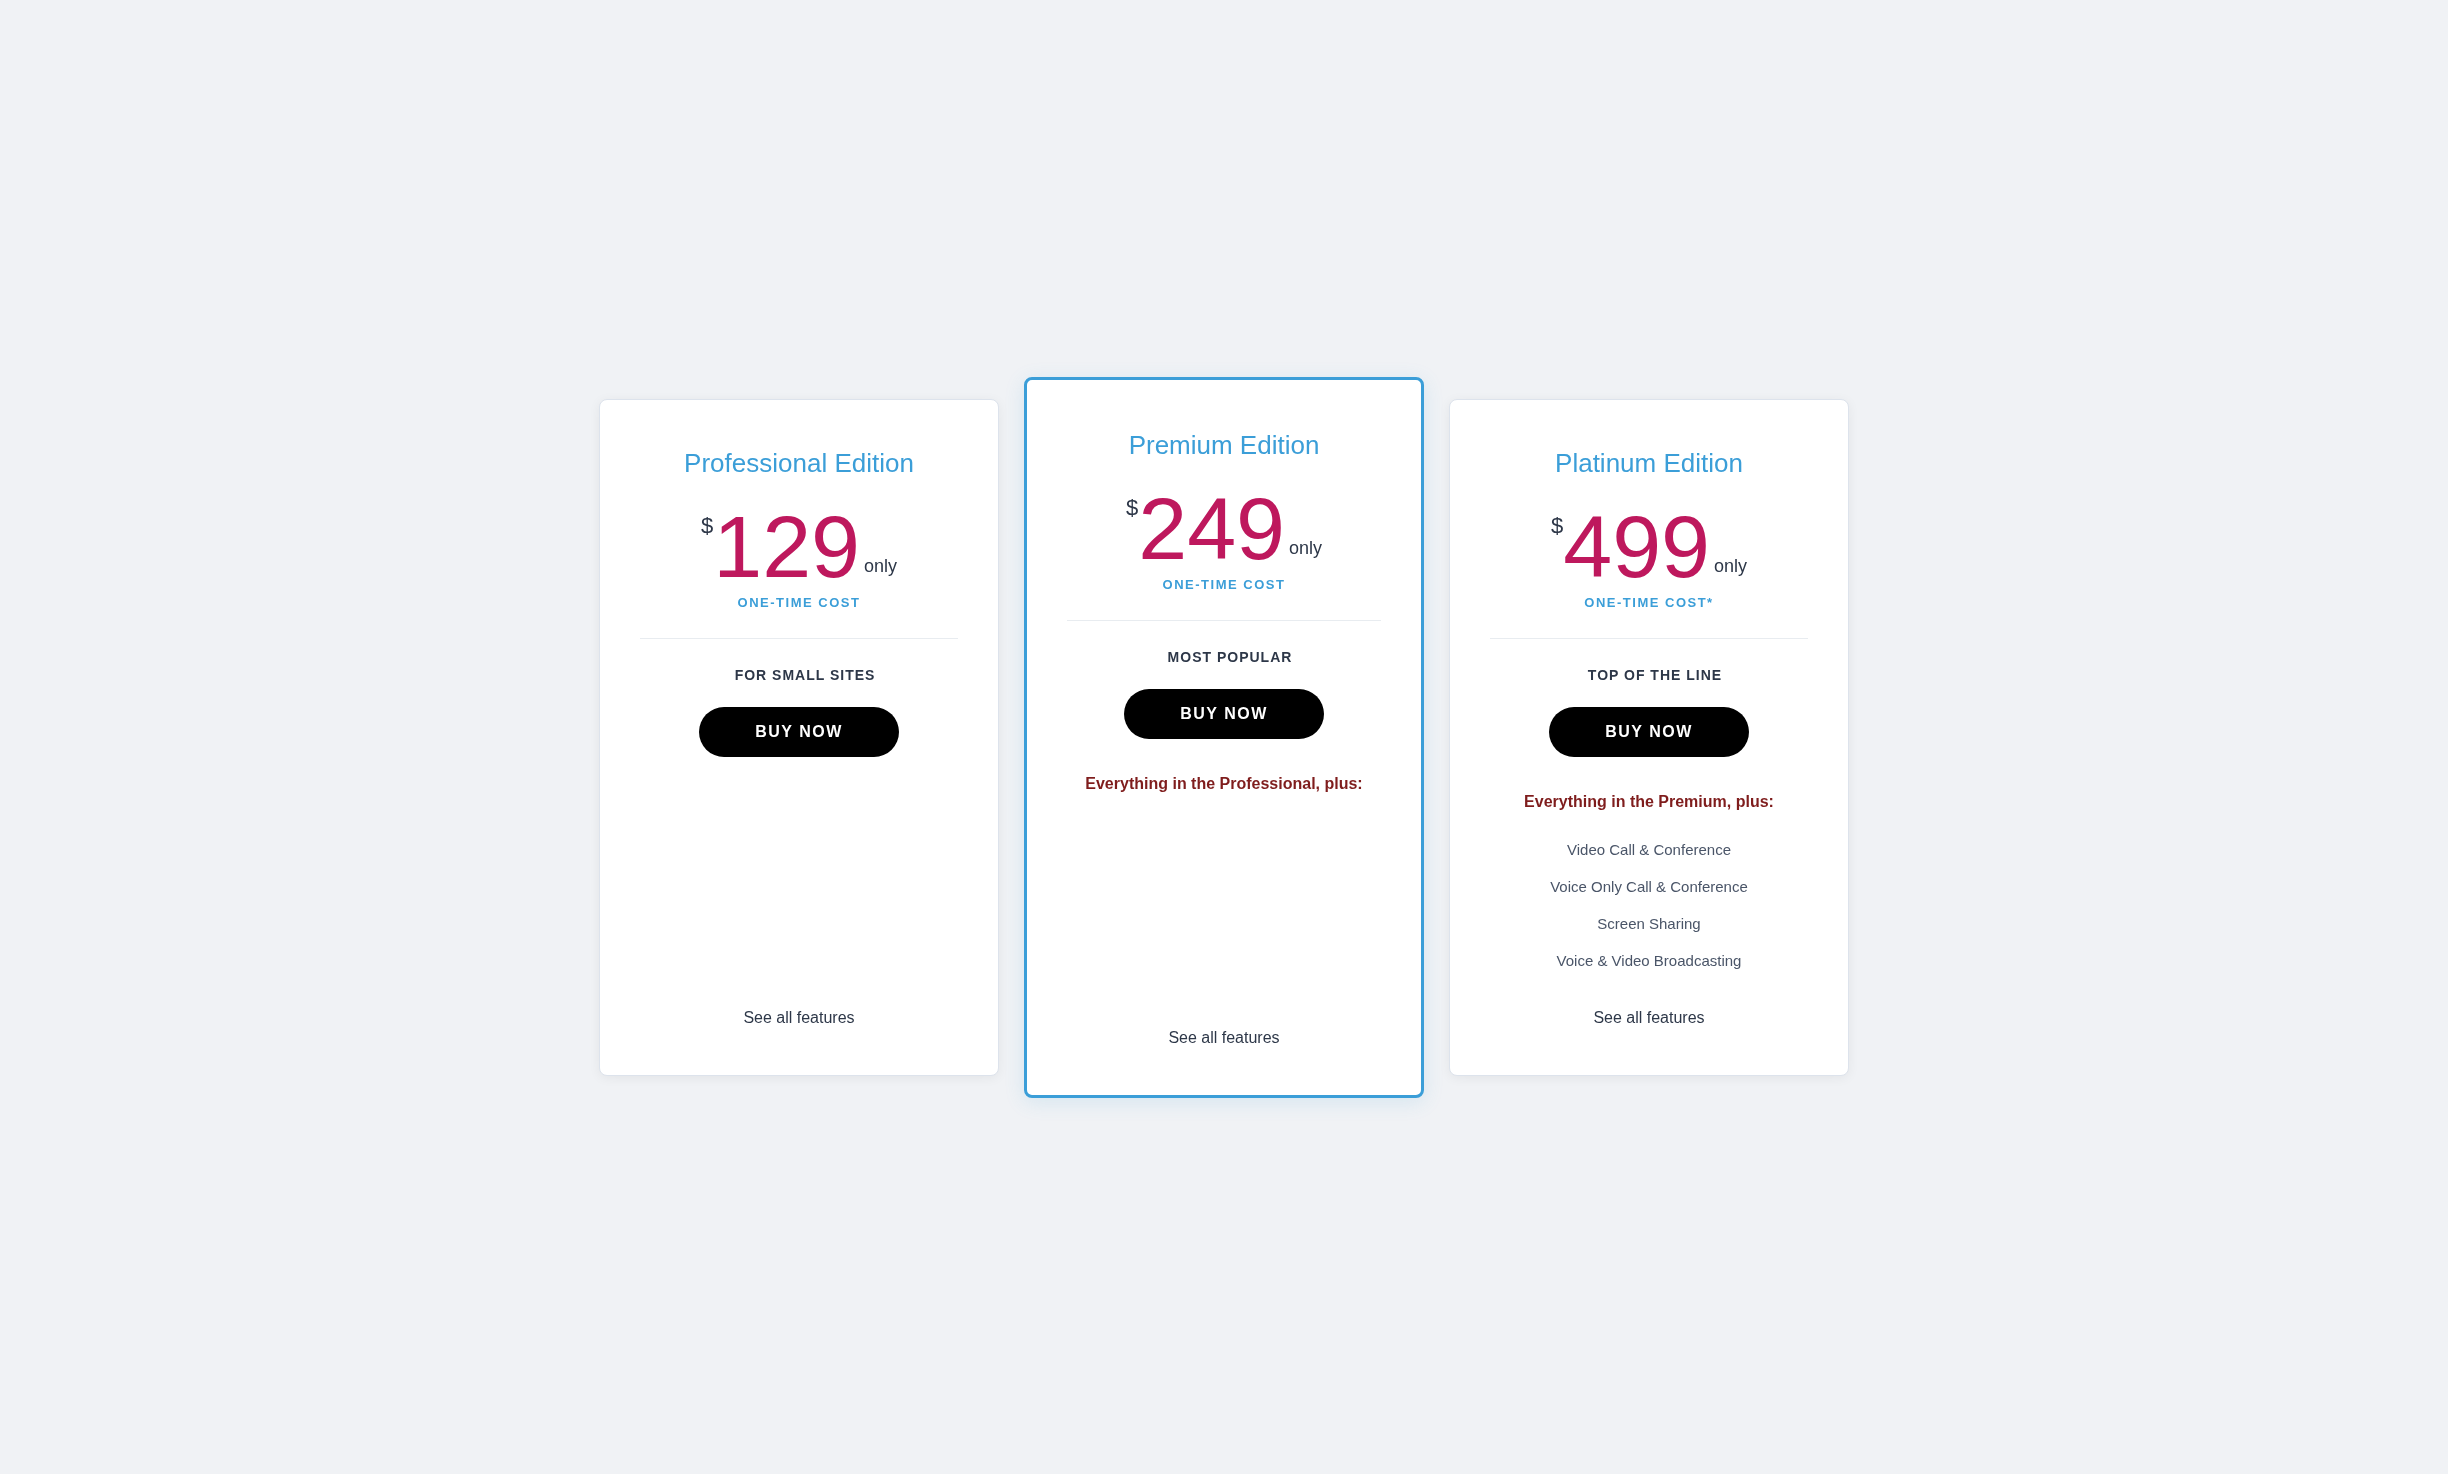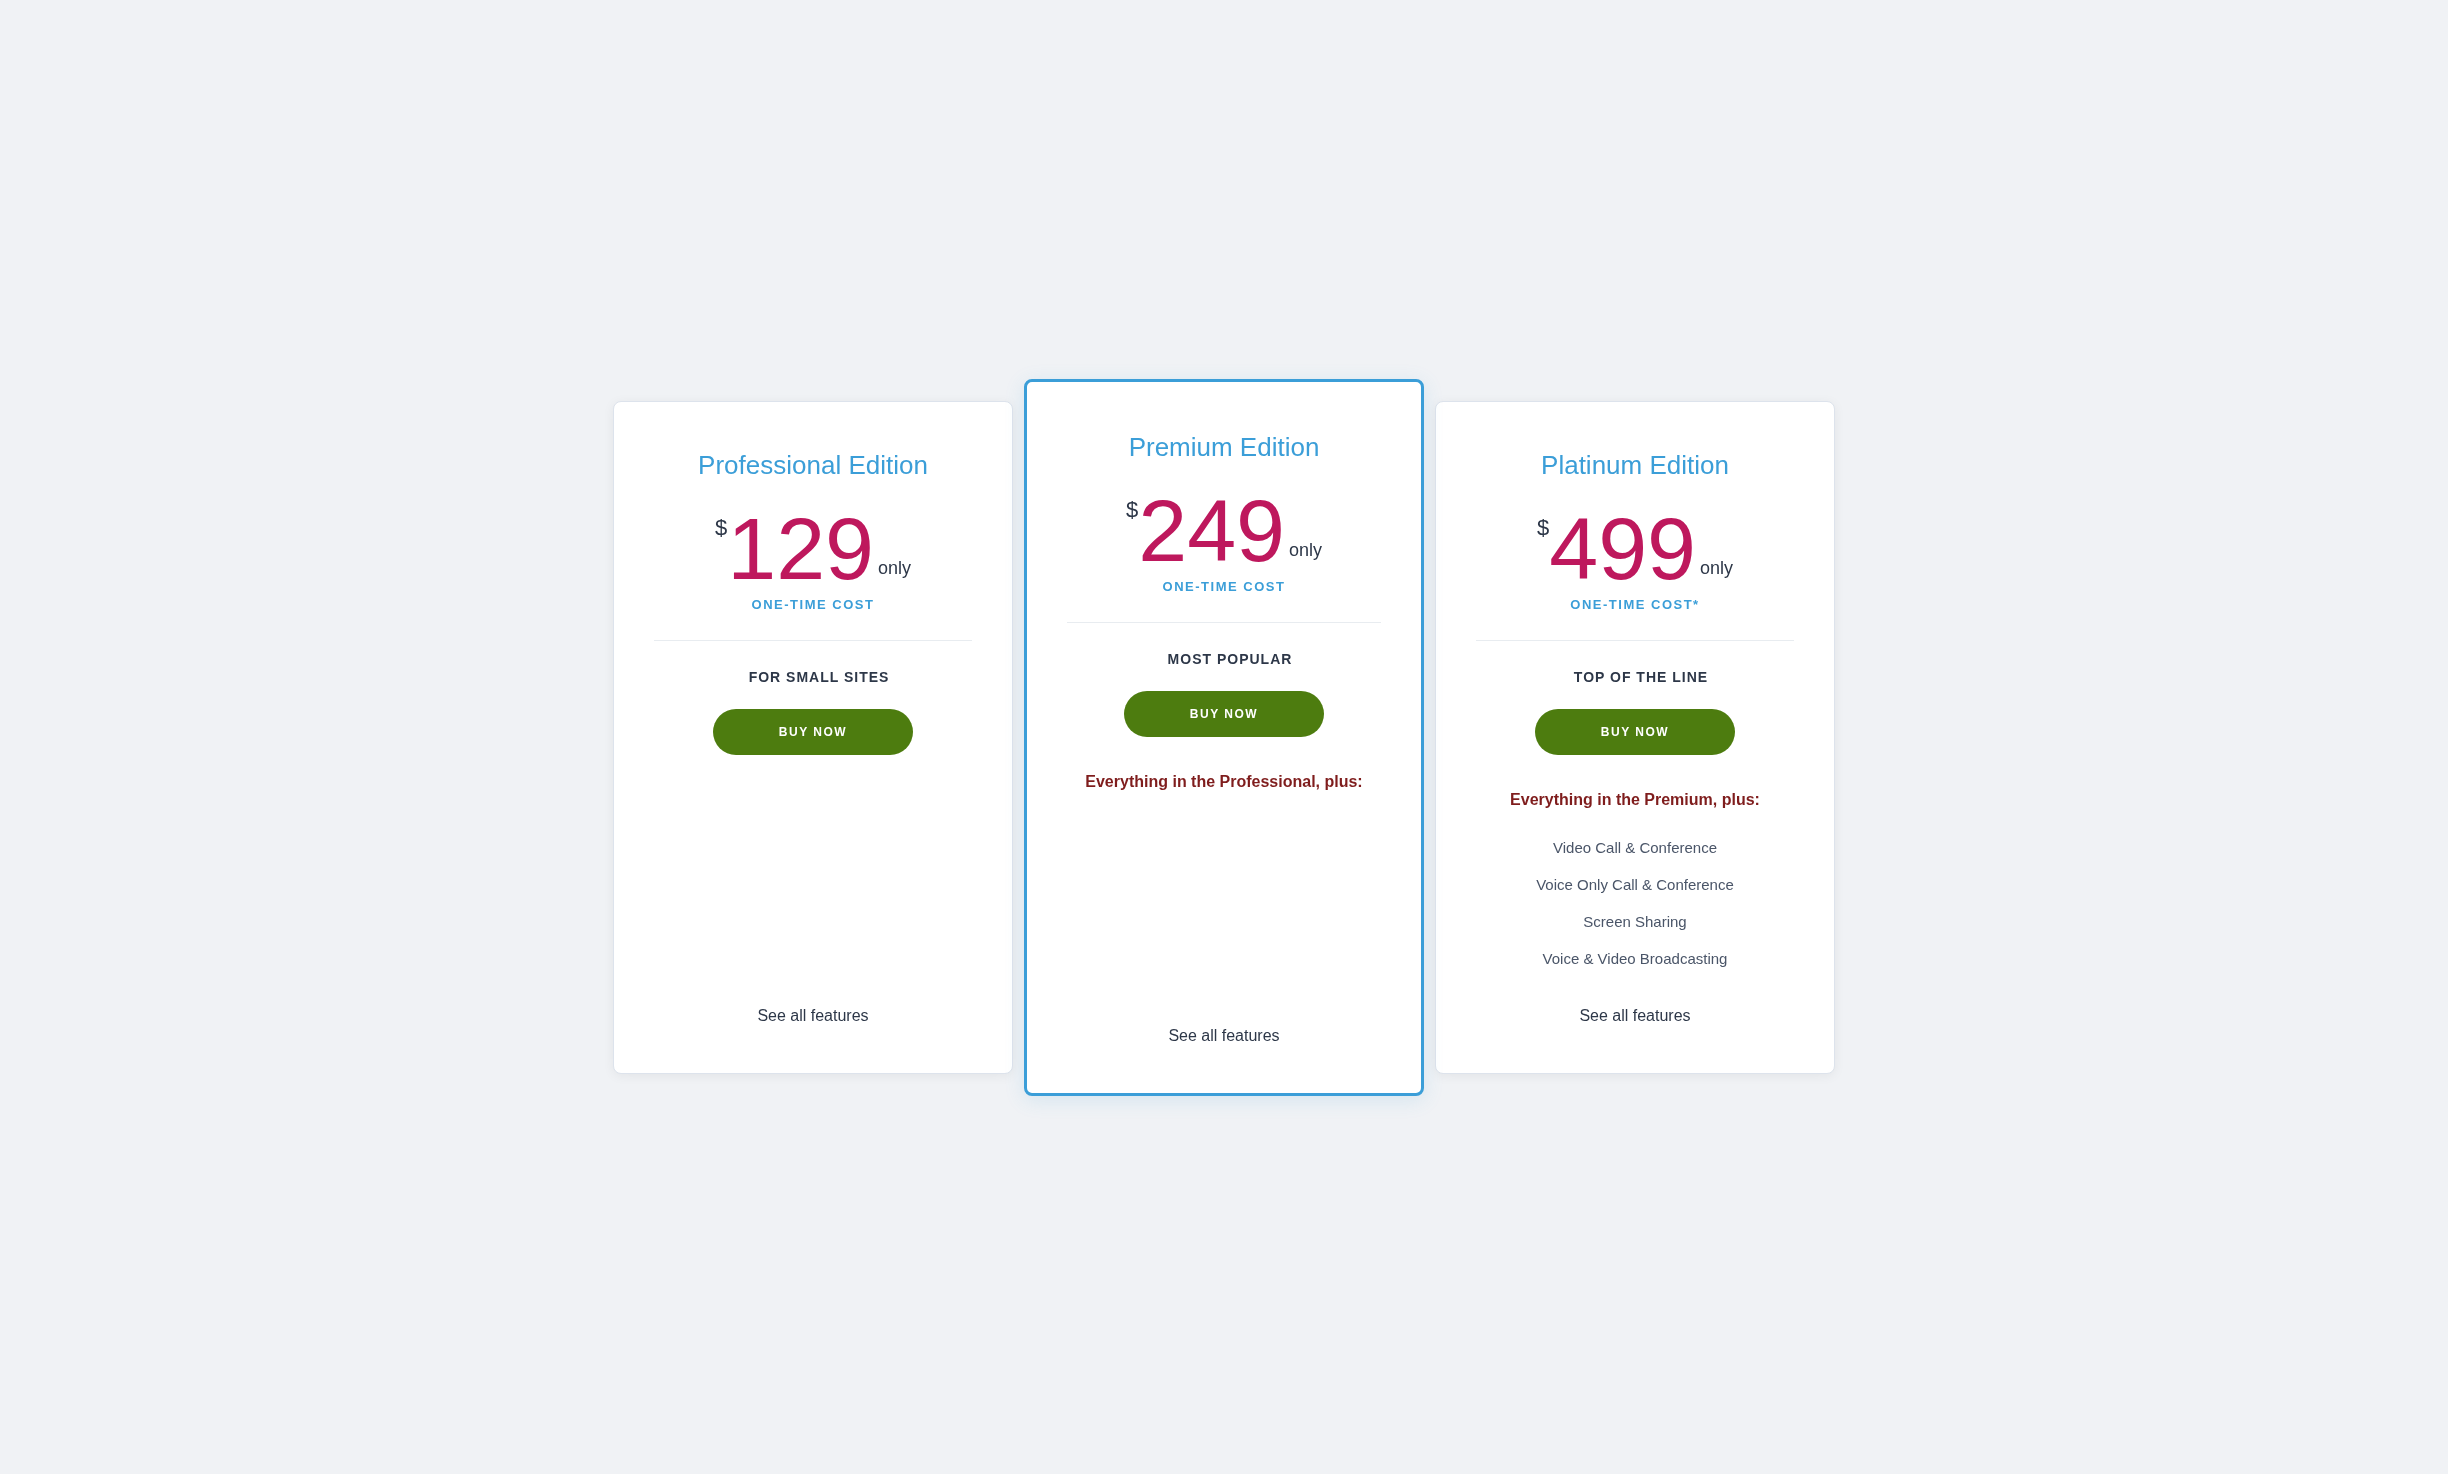--- a/index.html
+++ b/index.html
@@ -10,21 +10,21 @@
       display: flex;
       align-items: center;
       justify-content: center;
       min-height: 100vh;
       padding: 40px 20px;
     }
 
     .pricing-wrapper {
       display: flex;
       align-items: stretch;
-      gap: 3px;
+      gap: 17px;
       max-width: 1300px;
       width: 100%;
       justify-content: center;
     }
 
     .plan-card {
       background: #fff;
       border-radius: 8px;
       padding: 48px 40px;
       flex: 1;
@@ -107,26 +107,26 @@
       font-size: 14px;
       font-weight: 700;
       color: #2d3748;
       letter-spacing: 1px;
       text-transform: uppercase;
       margin-bottom: 24px;
       padding-left: 12px;
     }
 
     .buy-btn {
-      background: #4d7c0f;
+      background: #000000;
       color: #fff;
       border: none;
       border-radius: 50px;
       padding: 16px 50px;
-      font-size: 12px;
+      font-size: 16px;
       font-weight: 700;
       letter-spacing: 1.5px;
       cursor: pointer;
       margin-bottom: 36px;
       text-transform: uppercase;
       width: 200px;
     }
 
     .features-intro {
       font-size: 16px;

